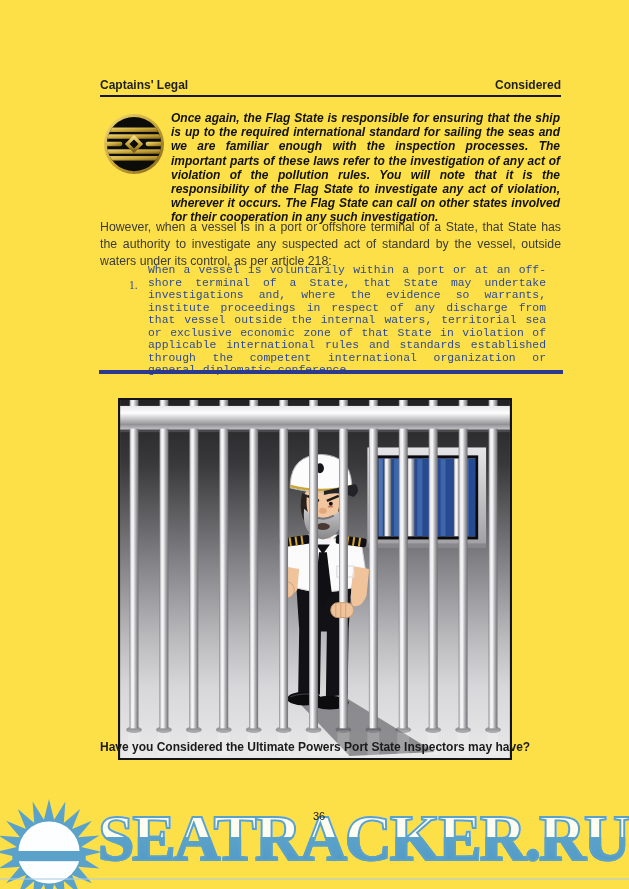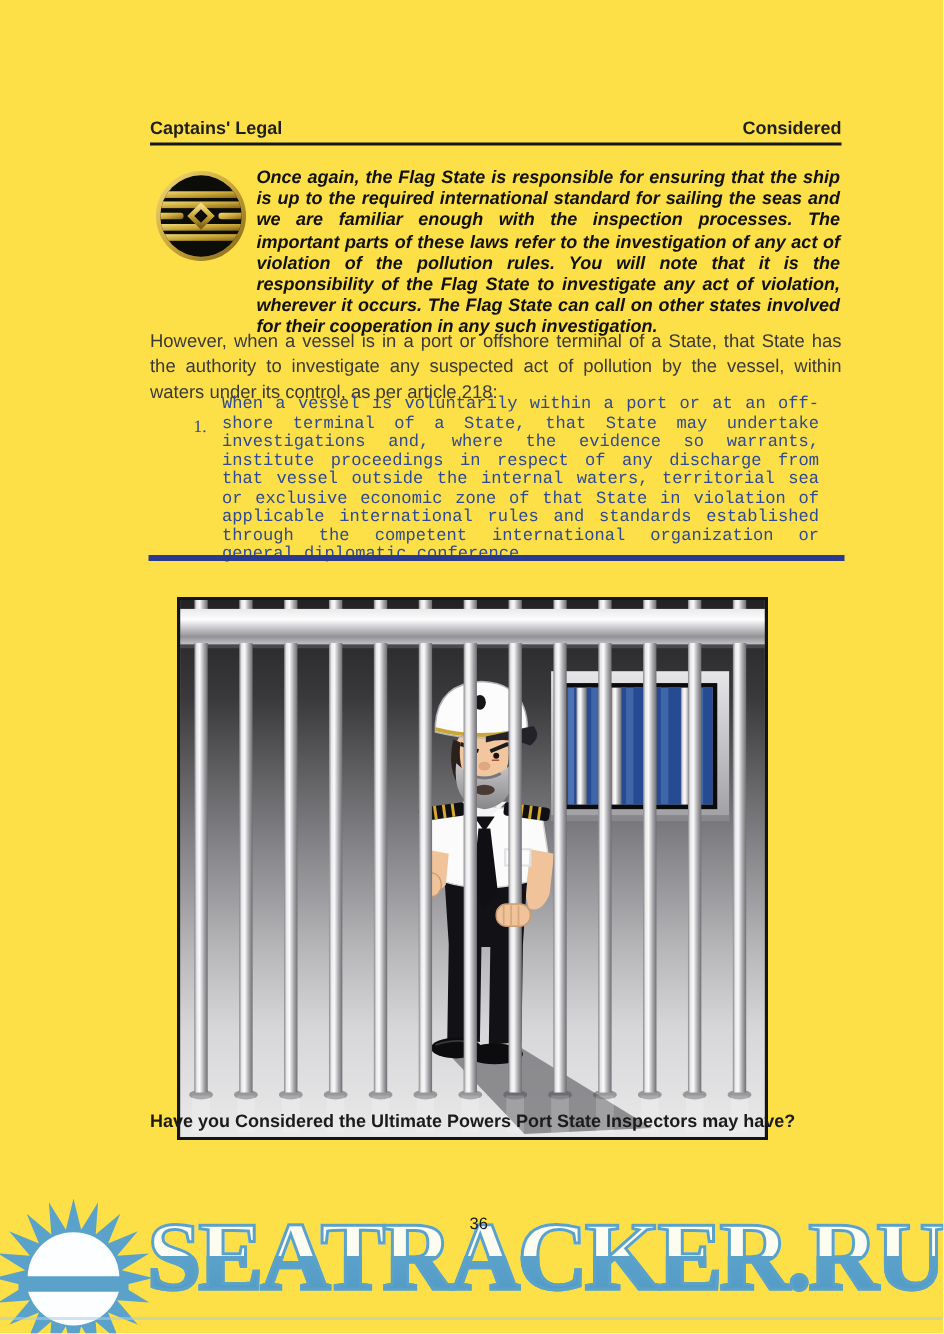--- a/index.html
+++ b/index.html
@@ -106,21 +106,21 @@
         <rect x="2" y="37.5" width="60" height="4.6" fill="url(#goldG)"></rect>
         <rect x="2" y="44.5" width="60" height="4.6" fill="url(#goldG)"></rect>
         <rect x="2" y="29.8" width="18" height="4.4" rx="2.2" fill="url(#goldG)"></rect>
         <rect x="44" y="29.8" width="18" height="4.4" rx="2.2" fill="url(#goldG)"></rect>
         <rect x="27" y="27" width="10" height="10" transform="rotate(45 32 32)" fill="none" stroke="url(#goldG)" stroke-width="3.4"></rect>
       </g>
     </svg>
   </div>
   <p class="intro-text">Once again, the Flag State is responsible for ensuring that the ship is up to the required international standard for sailing the seas and we are familiar enough with the inspection processes. The important parts of these laws refer to the investigation of any act of violation of the pollution rules. You will note that it is the responsibility of the Flag State to investigate any act of violation, wherever it occurs. The Flag State can call on other states involved for their cooperation in any such investigation.</p>
 
-  <p class="body-par">However, when a vessel is in a port or offshore terminal of a State, that State has the authority to investigate any suspected act of pollution by the vessel, within waters under its control, as per article 218:</p>
+  <p class="body-par">However, when a vessel is in a port or offshore terminal of a State, that State has the authority to investigate any suspected act of standard by the vessel, outside waters under its control, as per article 218:</p>
 
   <span class="list-number">1.</span>
   <p class="list-text">When a vessel is voluntarily within a port or at an off-shore terminal of a State, that State may undertake investigations and, where the evidence so warrants, institute proceedings in respect of any discharge from that vessel outside the internal waters, territorial sea or exclusive economic zone of that State in violation of applicable international rules and standards established through the competent international organization or general diplomatic conference.</p>
 
   <div class="section-divider"></div>
 
   <figure class="illustration">
     <svg viewBox="0 0 394 362">
       <defs>
         <linearGradient id="bgG" x1="0" y1="0" x2="0" y2="1">

